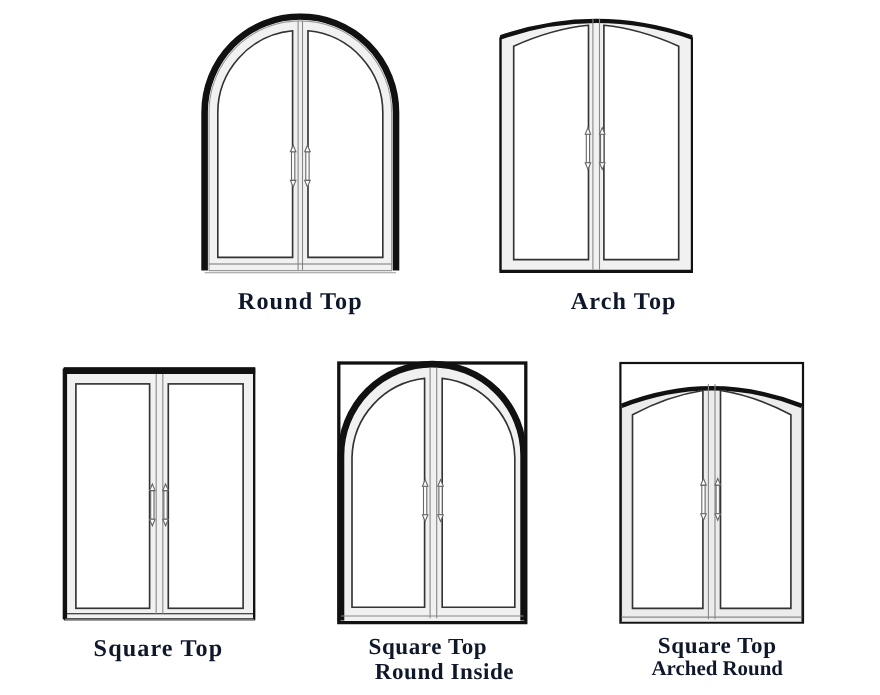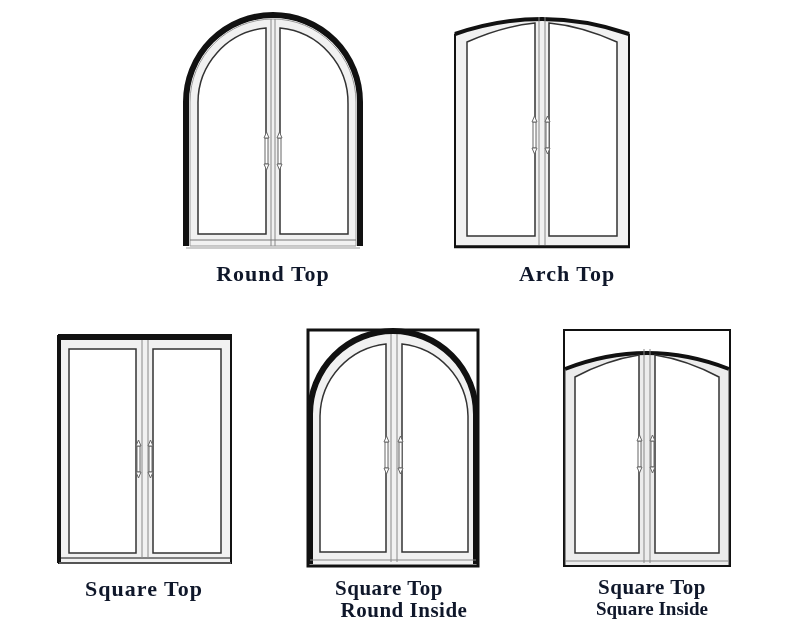--- a/index.html
+++ b/index.html
@@ -138,13 +138,13 @@
       <rect x="77" y="114" width="3" height="26"></rect>
         <path d="M78.5 108 L76 114 L81 114 Z"></path>
         <path d="M78.5 146 L76 140 L81 140 Z"></path>
       <rect x="90" y="114" width="3" height="26"></rect>
         <path d="M91.5 108 L89 114 L94 114 Z"></path>
         <path d="M91.5 146 L89 140 L94 140 Z"></path>
     </g>
   </svg>
 </div>
 <div class="label l2" style="left:652px; top:577px;">Square Top</div>
-<div class="label l2b" style="left:652px; top:599px;">Square Inside</div>
+<div class="label l2b" style="left:652px; top:599px;">Arched Round</div>
 
 </body></html>

